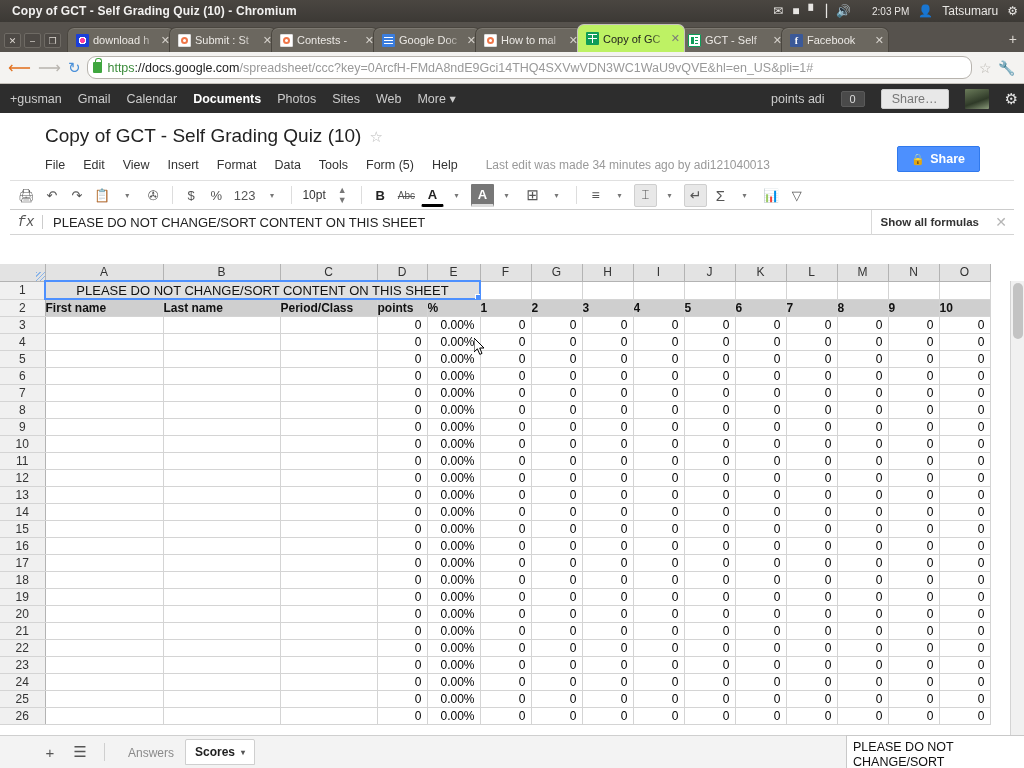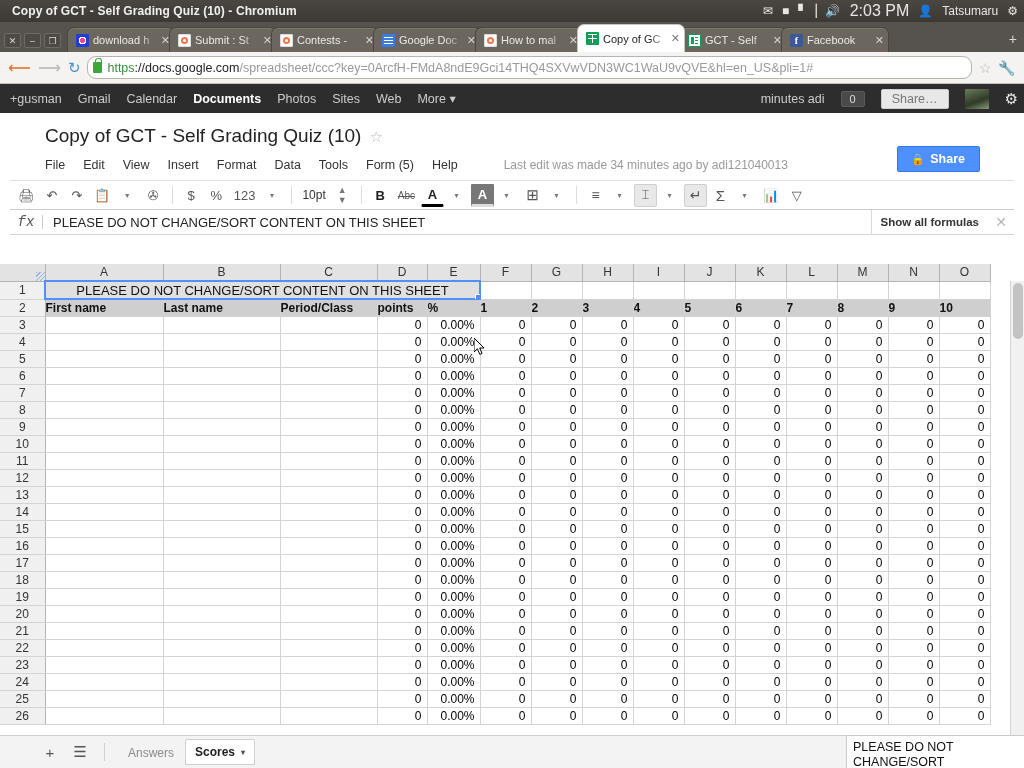--- a/index.html
+++ b/index.html
@@ -14,21 +14,21 @@
     height: 22px; width: 100%;
     background: linear-gradient(to bottom, #4a4641, #3c3935);
     display: flex; align-items: center;
     color: #f2f1f0; font-size: 12px; font-weight: bold;
     padding: 0 8px; position: relative;
   }
   .os-title { padding-left: 4px; letter-spacing: .1px; }
   .tray { position: absolute; right: 6px; top: 0; height: 22px;
           display: flex; align-items: center; gap: 9px; font-weight: normal; }
   .tray-ico { font-size: 12px; color: #e8e6e3; line-height: 1; }
-  .tray-time { font-size: 16px; color: #e8e6e3; }
+  .tray-time { font-size: 10px; color: #e8e6e3; margin-left: 12px; }
   .tray-user { font-size: 12px; color: #e8e6e3; }
 
   
   .tabstrip {
     height: 30px; background: #56524d;
     display: flex; align-items: flex-end; position: relative;
   }
   .winbtns { display: flex; align-items: center; gap: 3px; padding: 0 6px 4px 4px; }
   .winbtn {
     width: 17px; height: 15px; border: 1px solid #6e6a64; border-radius: 2px;
@@ -37,21 +37,21 @@
   }
   .tabs { display: flex; align-items: flex-end; flex: 1; overflow: hidden; }
   .tab {
     height: 25px; min-width: 60px; max-width: 108px; flex: 1 1 0;
     background: #6b675f; border-top-left-radius: 7px; border-top-right-radius: 7px;
     margin-right: -6px; display: flex; align-items: center;
     padding: 0 4px 0 8px; position: relative;
     border: 1px solid #4a463f; border-bottom: none;
     box-shadow: inset 0 1px 0 rgba(255,255,255,.12);
   }
-  .tab.active { background: #ffffff; height: 28px; z-index: 5;
+  .tab.active { background: #bef264; height: 28px; z-index: 5;
                 border-color: #c8c4be; box-shadow: none; }
   .tab-fav { width: 13px; height: 13px; flex: none; margin-right: 4px; border-radius: 1px; }
   .tab-txt {
     font-size: 11px; color: #ece9e5; white-space: nowrap; overflow: hidden;
     flex: 1; -webkit-mask-image: linear-gradient(to right, #000 70%, transparent);
             mask-image: linear-gradient(to right, #000 70%, transparent);
   }
   .tab.active .tab-txt { color: #1d1d1d; }
   .tab-x { font-size: 11px; color: #d6d2cc; padding-left: 2px; }
   .tab.active .tab-x { color: #7a7a7a; }
@@ -113,21 +113,21 @@
   .gb-share { background: #e8e8e8; color: #777; font-size: 12.5px; border-radius: 2px;
               padding: 2px 10px; border: 1px solid #ccc; }
   .gb-avatar { width: 24px; height: 20px; background: linear-gradient(160deg,#6b7b5a,#2f3a28 60%,#8a9a7a);
                border-radius: 1px; }
   .gb-gear { color: #e6e6e6; font-size: 15px; }
 
   
   .dochead { padding: 12px 16px 0 45px; background: #fff; }
   .doctitle { font-size: 19px; color: #222; display: flex; align-items: baseline; gap: 8px; }
   .doctitle .st { color: #bbb; font-size: 15px; }
-  .menurow { display: flex; align-items: center; gap: 18px; margin-top: 11px; font-size: 12.5px; color: #333; }
+  .menurow { display: flex; align-items: center; margin-top: 11px; font-size: 12.5px; color: #333; }
   .menurow .mi { cursor: default; }
   .lastedit { color: #999; font-size: 12px; margin-left: 28px; white-space: nowrap; }
   .sharebtn {
     position: absolute; right: 44px; top: 146px;
     background: #4d90fe; border: 1px solid #3079ed; border-radius: 2px;
     color: #fff; font-size: 12.5px; font-weight: bold; padding: 5px 14px;
     display: flex; align-items: center; gap: 5px;
   }
   .sharebtn .lk { font-size: 11px; }
 
@@ -292,21 +292,21 @@
       <a>+gusman</a>
       <a>Gmail</a>
       <a>Calendar</a>
       <a class="on">Documents</a>
       <a>Photos</a>
       <a>Sites</a>
       <a>Web</a>
       <a>More ▾</a>
     </span>
   <span class="spacer"></span>
-  <span class="gb-user">minutes adi</span>
+  <span class="gb-user">points adi</span>
   <span class="gb-count">0</span>
   <span class="gb-share">Share…</span>
   <span class="gb-avatar"></span>
   <span class="gb-gear">⚙</span>
 </div>
 
 <div class="dochead">
   <div class="doctitle">
     <span>Copy of GCT - Self Grading Quiz (10)</span>
     <span class="st">☆</span>

